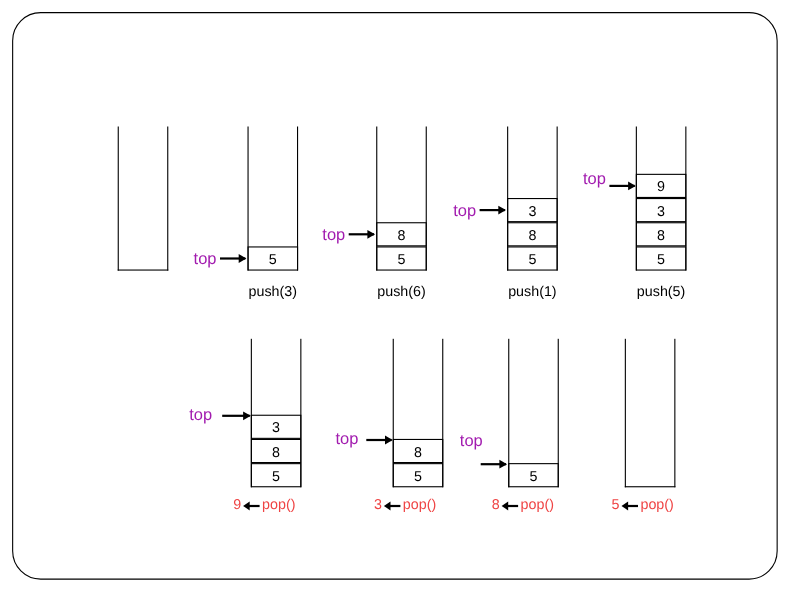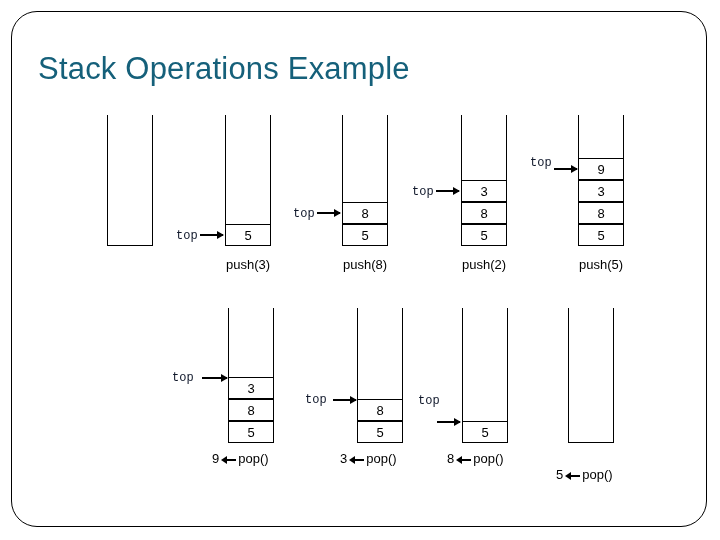--- a/index.html
+++ b/index.html
@@ -67,23 +67,23 @@
     font-family: "Liberation Sans", sans-serif;
     font-size: 13px;
     color: #000000;
     text-align: center;
     line-height: 21px;
     background: transparent;
   }
   
   .top-label {
     position: absolute;
-    font-family: Liberation Mono, monospace;
-    font-size: 12px;
-    color: #0f172a;
+    font-family: Liberation Sans, sans-serif;
+    font-size: 15px;
+    color: #a21caf;
     white-space: nowrap;
     line-height: 14px;
   }
   .arrow-right {
     position: absolute;
     height: 2px;
     background: #000000;
   }
   .arrow-right::after {
     content: "";
@@ -102,21 +102,21 @@
     font-size: 13px;
     color: #000000;
     white-space: nowrap;
     text-align: center;
     line-height: 15px;
   }
   .pop-caption {
     position: absolute;
     font-family: "Liberation Sans", sans-serif;
     font-size: 13px;
-    color: #000000;
+    color: #ef4444;
     white-space: nowrap;
     line-height: 15px;
   }
   .pop-caption .arrow-left-glyph {
     display: inline-block;
     position: relative;
     width: 15px;
     height: 10px;
     vertical-align: middle;
     margin: 0 2px;
@@ -142,21 +142,20 @@
     border-right: 6px solid #000000;
   }
 </style>
 </head>
 <body>
 
 <div id="slide">
 
   <div id="slide-frame"></div>
 
-  <div id="slide-title">Stack Operations Example</div>
 
   <div class="stack" style="left:107px; top:115px; width:46px; height:131px;">
     <div class="stack-walls" style="width:46px; height:131px;"></div>
     <div class="stack-floor" style="width:46px; top:130px;"></div>
   </div>
 
   <div class="stack" style="left:225px; top:115px; width:46px; height:131px;">
     <div class="stack-walls" style="width:46px; height:131px;"></div>
     <div class="cell" style="left:0; top:109px; width:46px; height:22px;">5</div>
   </div>
@@ -164,31 +163,31 @@
   <div class="arrow-right" style="left:200px; top:234px; width:23px;"></div>
   <div class="caption" style="left:198px; top:257px; width:100px;">push(3)</div>
 
   <div class="stack" style="left:342px; top:115px; width:46px; height:131px;">
     <div class="stack-walls" style="width:46px; height:131px;"></div>
     <div class="cell" style="left:0; top:87px; width:46px; height:22px;">8</div>
     <div class="cell" style="left:0; top:109px; width:46px; height:22px;">5</div>
   </div>
   <div class="top-label" style="left:293px; top:207px;">top</div>
   <div class="arrow-right" style="left:317px; top:212px; width:23px;"></div>
-  <div class="caption" style="left:315px; top:257px; width:100px;">push(8)</div>
+  <div class="caption" style="left:315px; top:257px; width:100px;">push(6)</div>
 
   <div class="stack" style="left:461px; top:115px; width:46px; height:131px;">
     <div class="stack-walls" style="width:46px; height:131px;"></div>
     <div class="cell" style="left:0; top:65px; width:46px; height:22px;">3</div>
     <div class="cell" style="left:0; top:87px; width:46px; height:22px;">8</div>
     <div class="cell" style="left:0; top:109px; width:46px; height:22px;">5</div>
   </div>
   <div class="top-label" style="left:412px; top:185px;">top</div>
   <div class="arrow-right" style="left:436px; top:190px; width:23px;"></div>
-  <div class="caption" style="left:434px; top:257px; width:100px;">push(2)</div>
+  <div class="caption" style="left:434px; top:257px; width:100px;">push(1)</div>
 
   <div class="stack" style="left:578px; top:115px; width:46px; height:131px;">
     <div class="stack-walls" style="width:46px; height:131px;"></div>
     <div class="cell" style="left:0; top:43px; width:46px; height:22px;">9</div>
     <div class="cell" style="left:0; top:65px; width:46px; height:22px;">3</div>
     <div class="cell" style="left:0; top:87px; width:46px; height:22px;">8</div>
     <div class="cell" style="left:0; top:109px; width:46px; height:22px;">5</div>
   </div>
   <div class="top-label" style="left:530px; top:156px;">top</div>
   <div class="arrow-right" style="left:554px; top:168px; width:23px;"></div>
@@ -224,17 +223,17 @@
   <div class="top-label" style="left:418px; top:394px;">top</div>
   <div class="arrow-right" style="left:437px; top:421px; width:23px;"></div>
   <div class="pop-caption" style="left:447px; top:451px;">
     <span>8</span><span class="arrow-left-glyph"></span><span>pop()</span>
   </div>
 
   <div class="stack" style="left:568px; top:308px; width:46px; height:135px;">
     <div class="stack-walls" style="width:46px; height:135px;"></div>
     <div class="stack-floor" style="width:46px; top:134px;"></div>
   </div>
-  <div class="pop-caption" style="left:556px; top:451px;margin-top:16px;">
+  <div class="pop-caption" style="left:556px; top:451px;">
     <span>5</span><span class="arrow-left-glyph"></span><span>pop()</span>
   </div>
 
 </div>
 
 </body></html>

